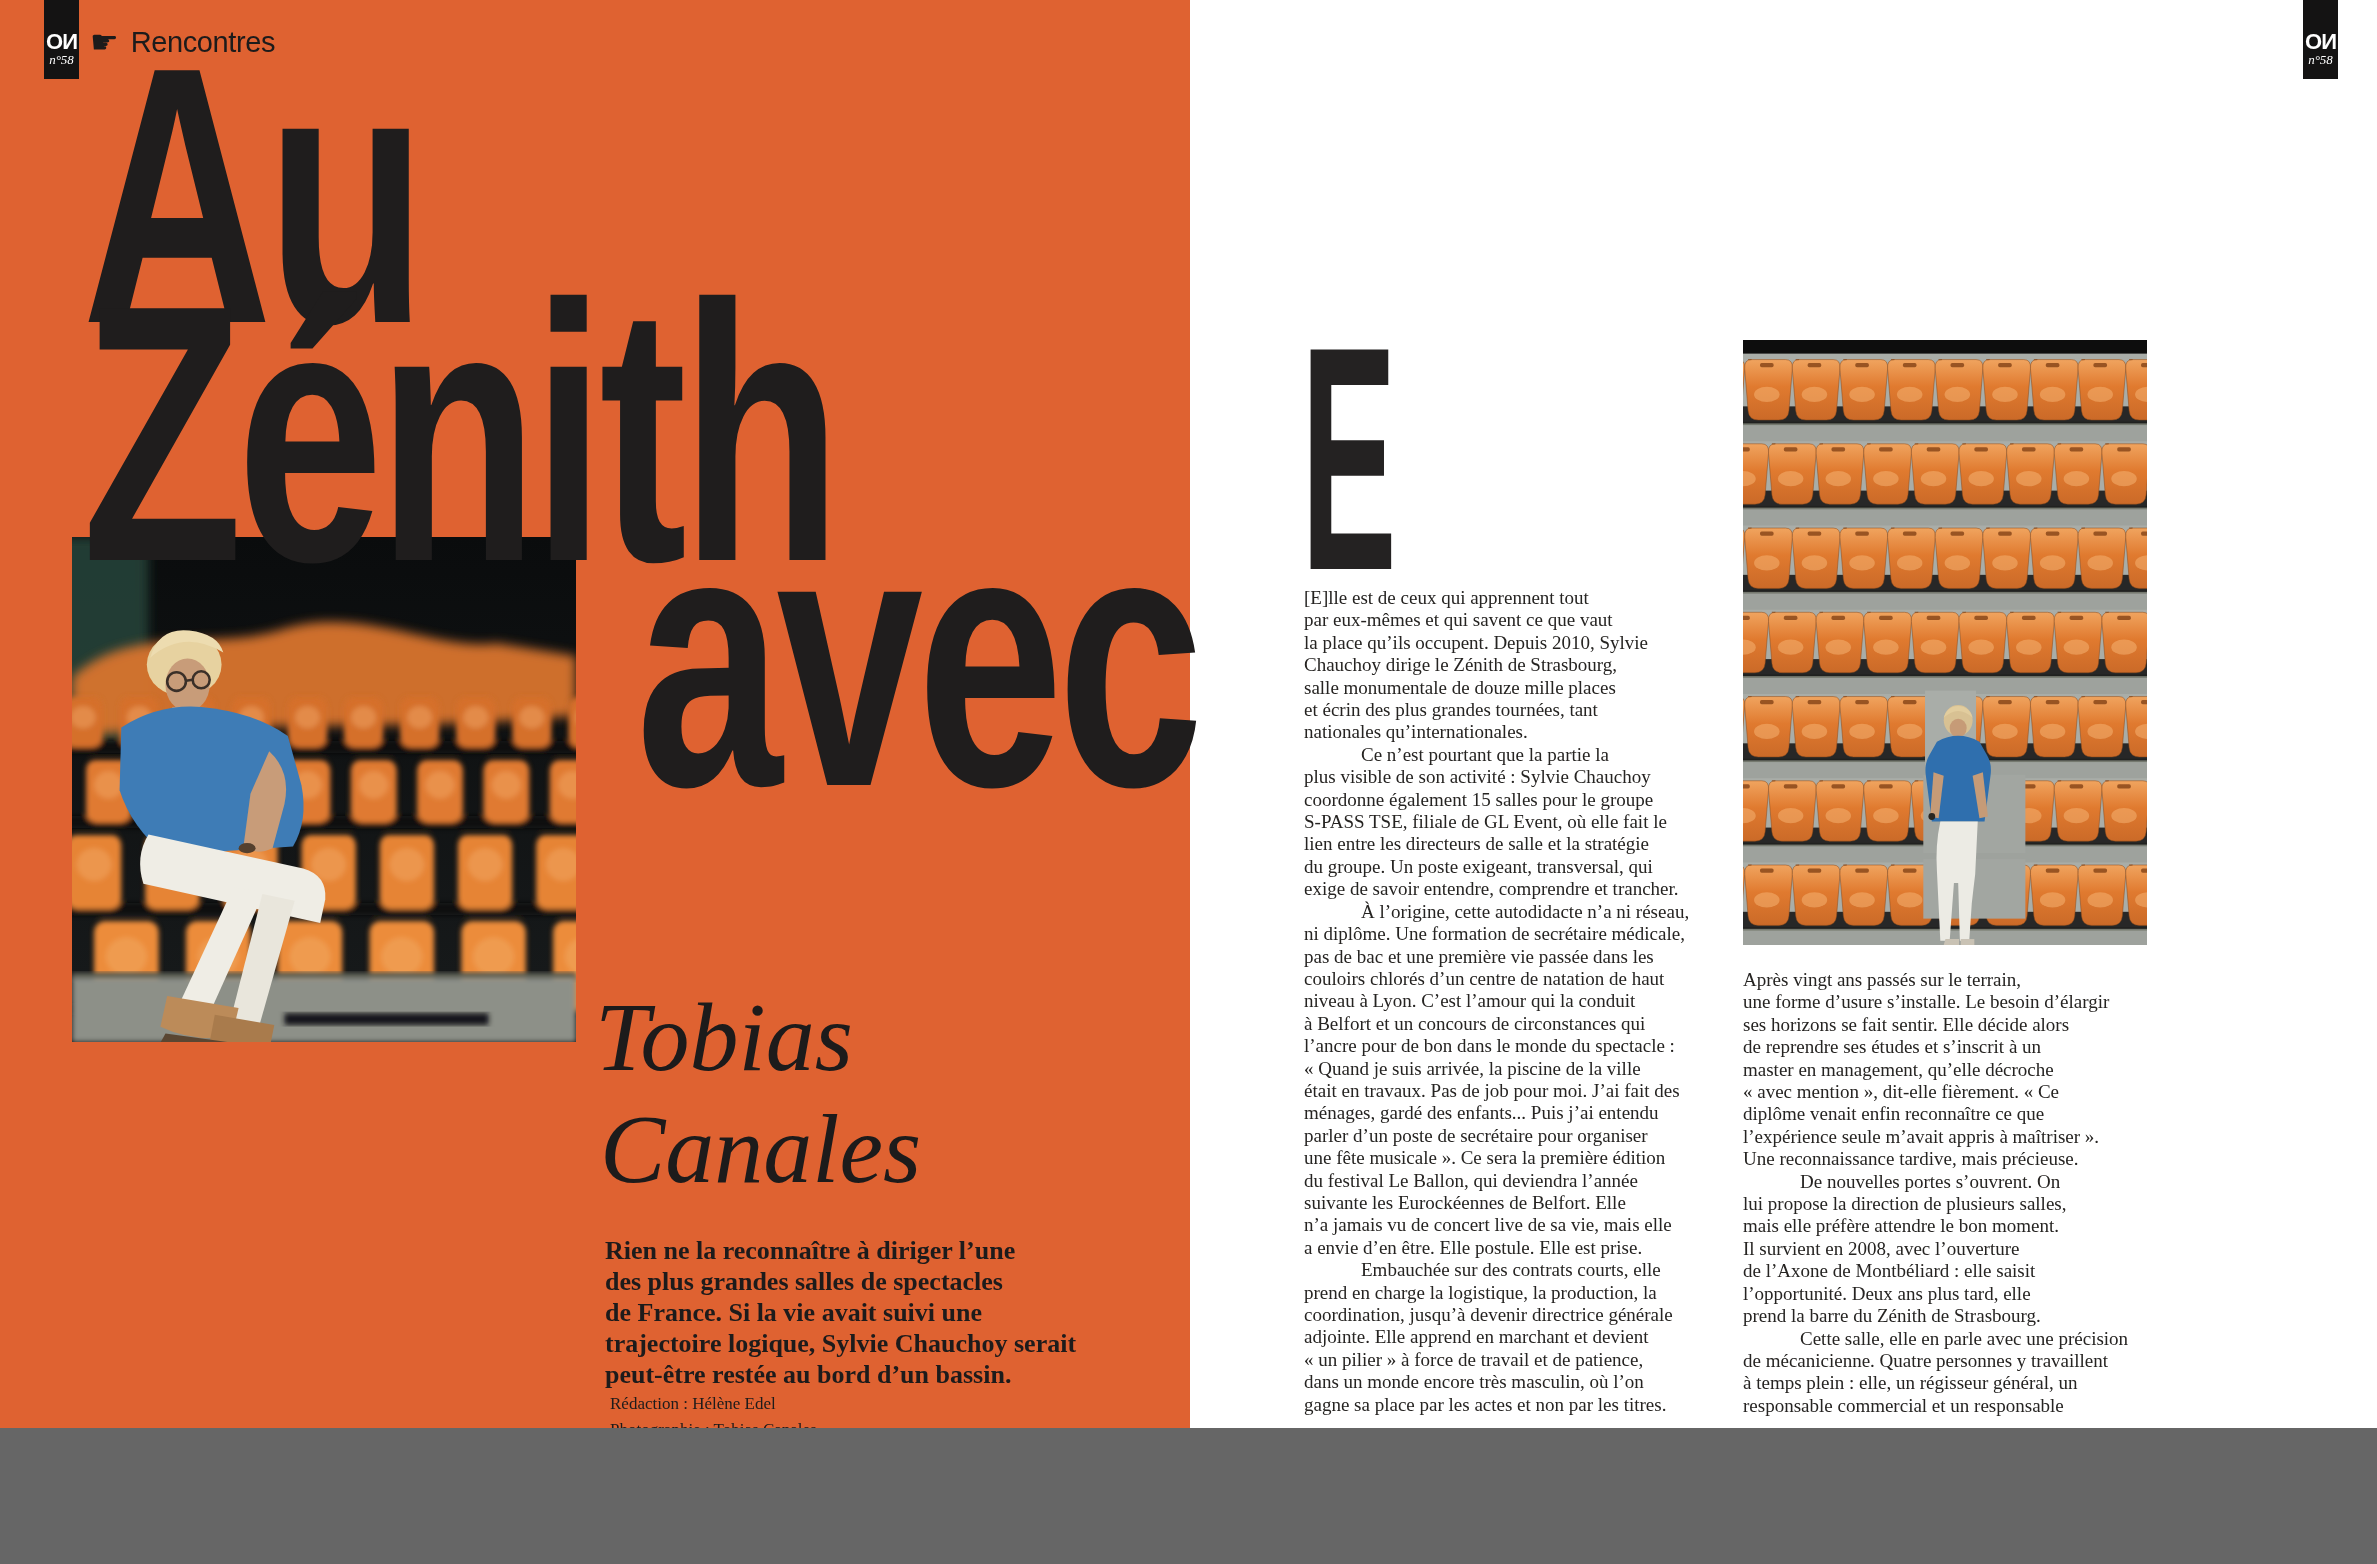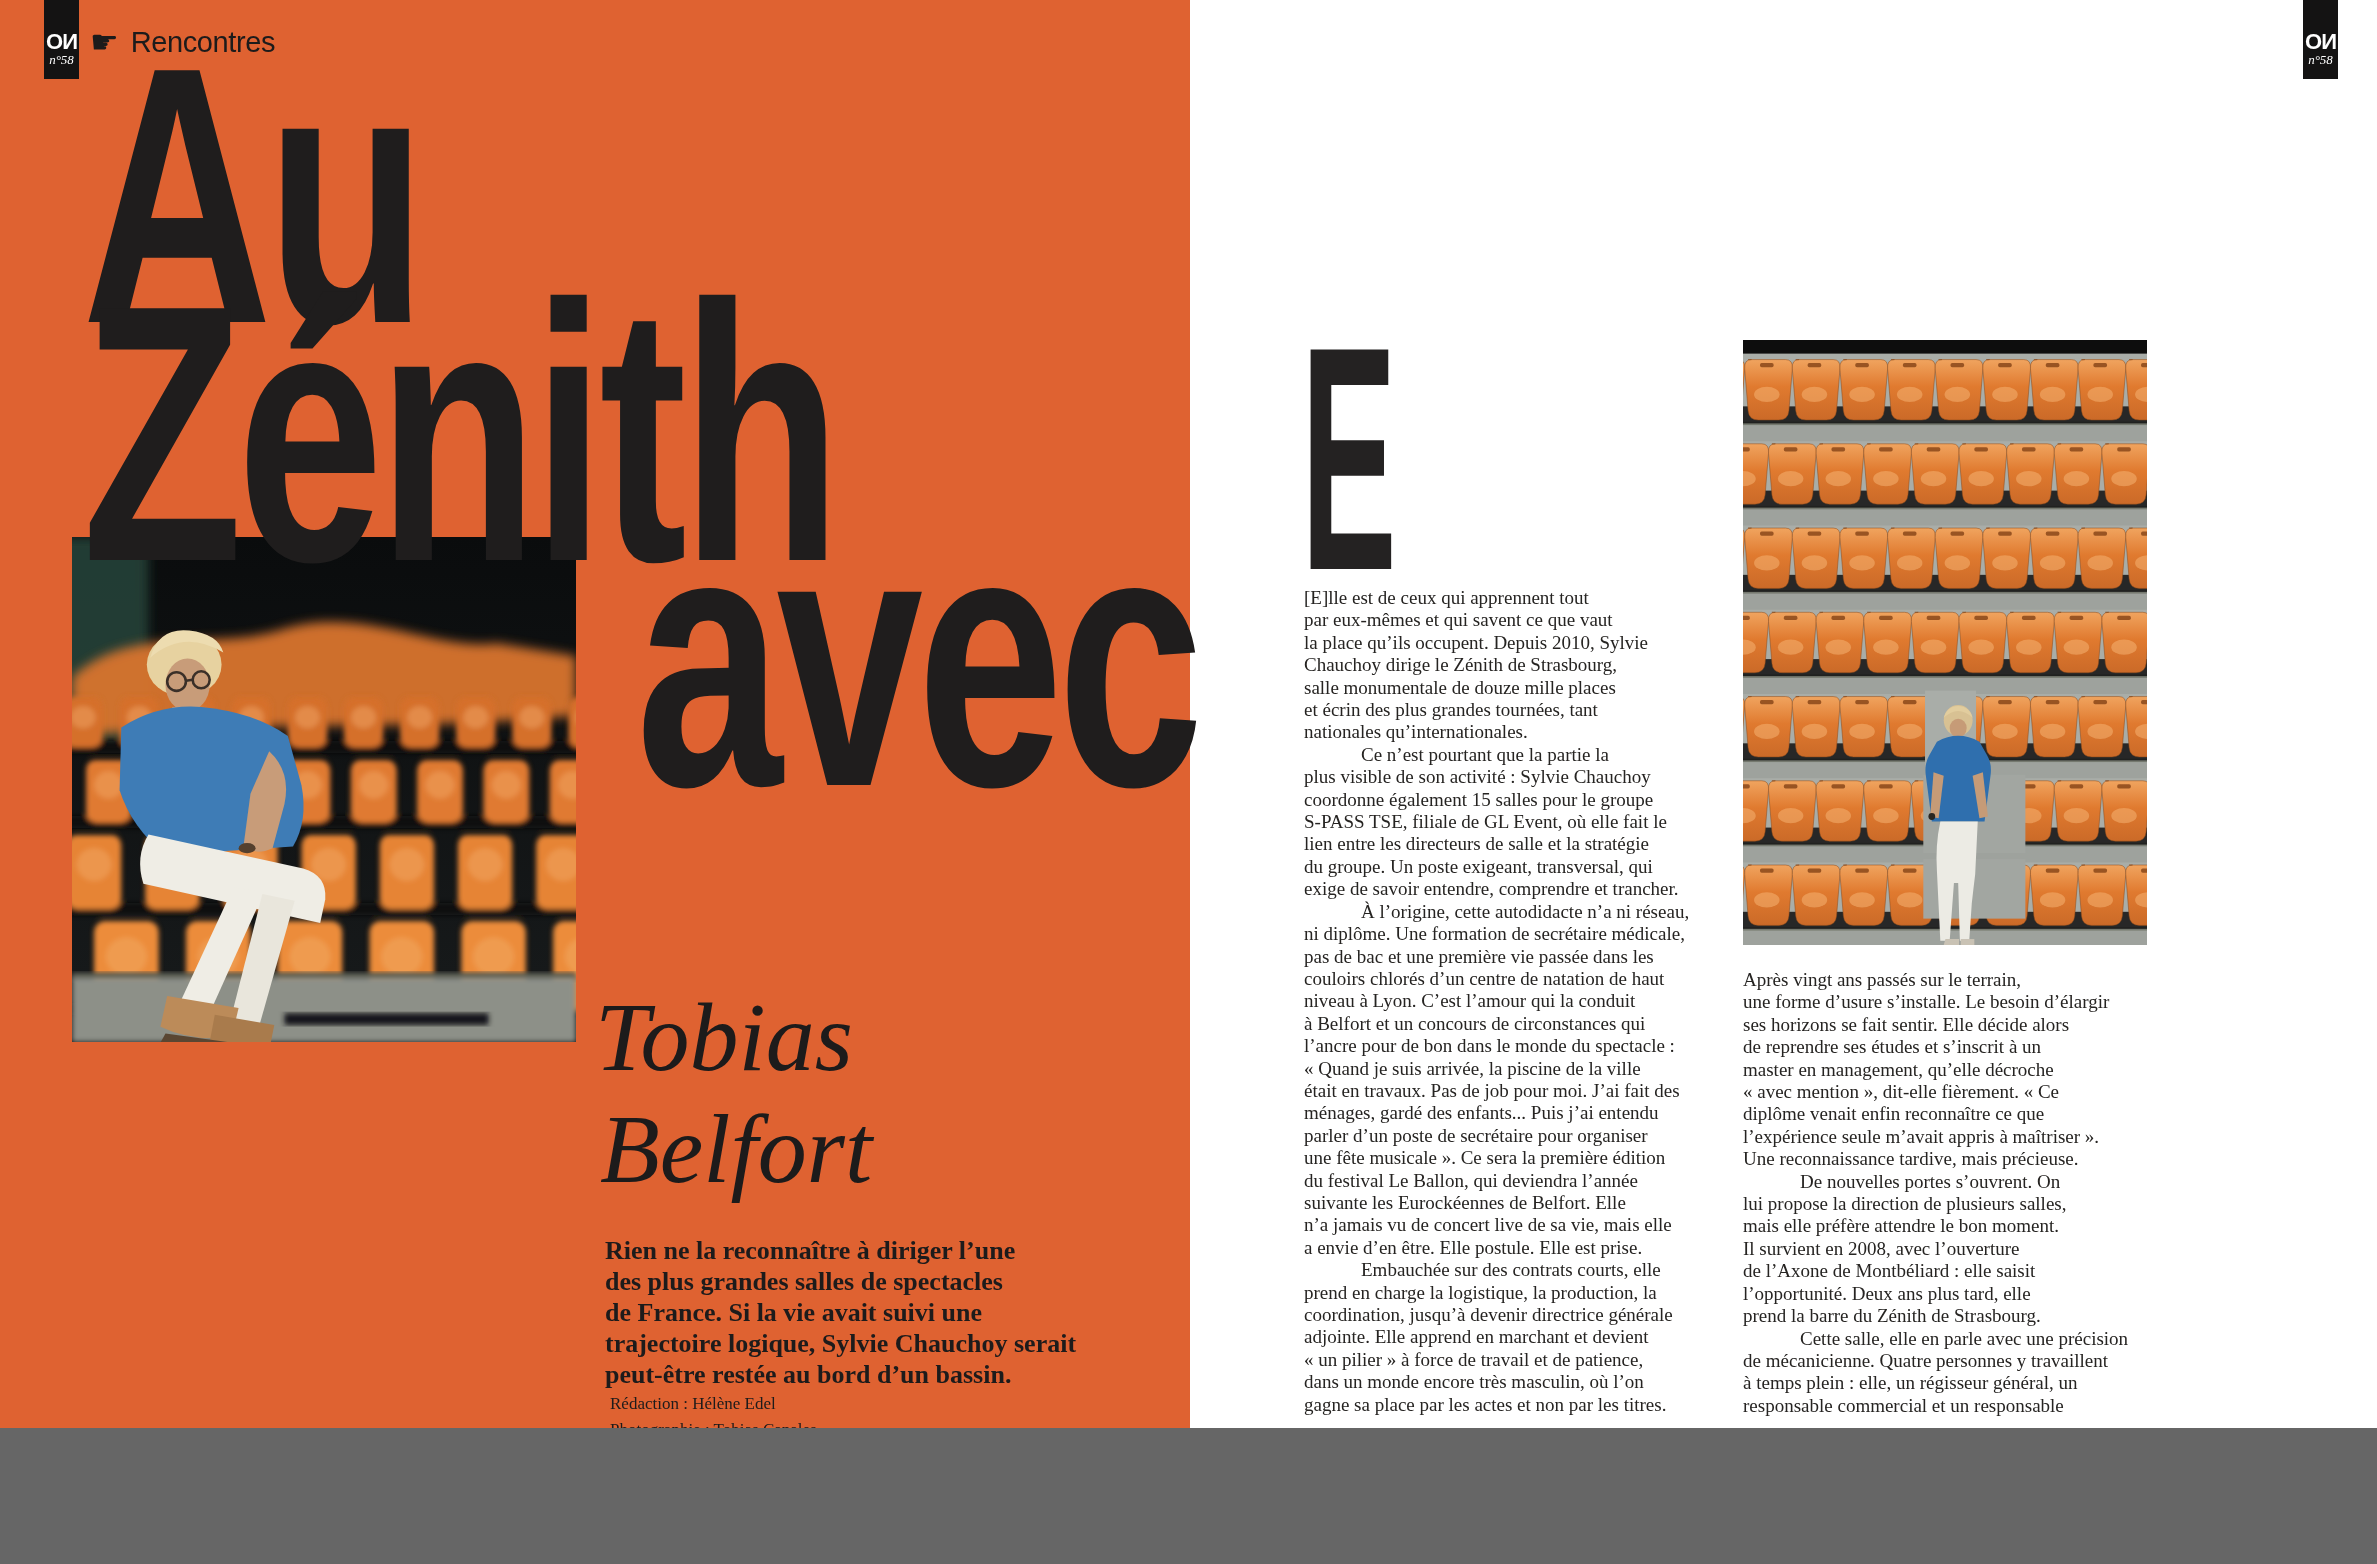--- a/index.html
+++ b/index.html
@@ -164,21 +164,21 @@
       <path d="M90,350 L272,390 q28,8 26,36 l-6,28 L84,408 q-10,-32 6,-58 z" fill="#EFEDE5"></path>
       <path d="M226,418 L162,560 l-36,-10 L190,412 z" fill="#EFEDE5"></path>
       <path d="M262,428 L220,576 l-34,-6 L224,420 z" fill="#E9E6DC"></path>
       <path d="M112,540 l84,14 l-8,34 q-46,6 -84,-12 z" fill="#BC8B59"></path>
       <path d="M168,562 l70,12 l-6,30 q-40,6 -70,-10 z" fill="#A97B4C"></path>
       <path d="M110,584 l160,22 l-170,-4 z" fill="#5A4632"></path>
     </g>
   </svg>
 
   <div class="script-name" id="sn1">Tobias</div>
-  <div class="script-name" id="sn2">Belfort</div>
+  <div class="script-name" id="sn2">Canales</div>
 
   <div class="standfirst">Rien ne la reconnaître à diriger l’une
 des plus grandes salles de spectacles
 de France. Si la vie avait suivi une
 trajectoire logique, Sylvie Chauchoy serait
 peut-être restée au bord d’un bassin.</div>
   <div class="credits">Rédaction : Hélène Edel
 Photographie : Tobias Canales</div>
   <div class="page-num" id="pn40">40</div>
 

